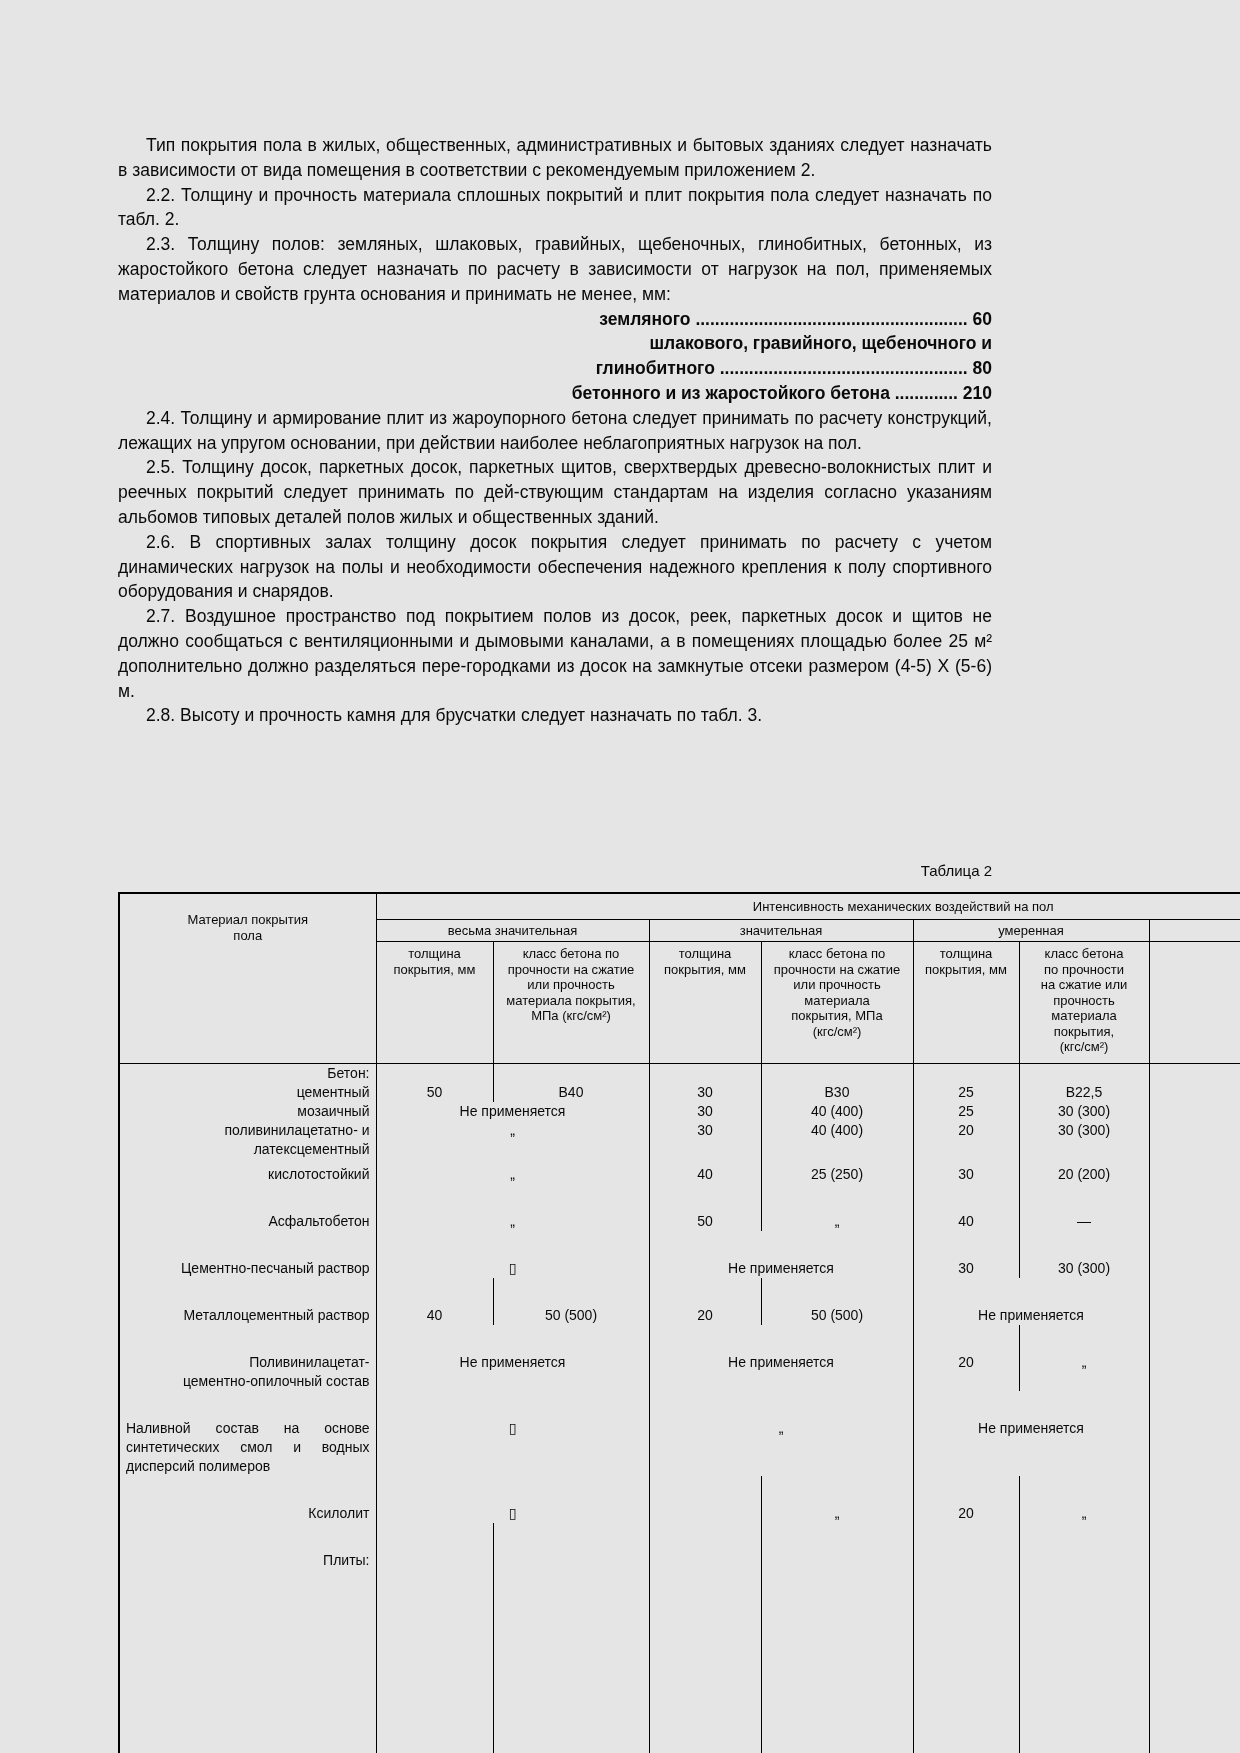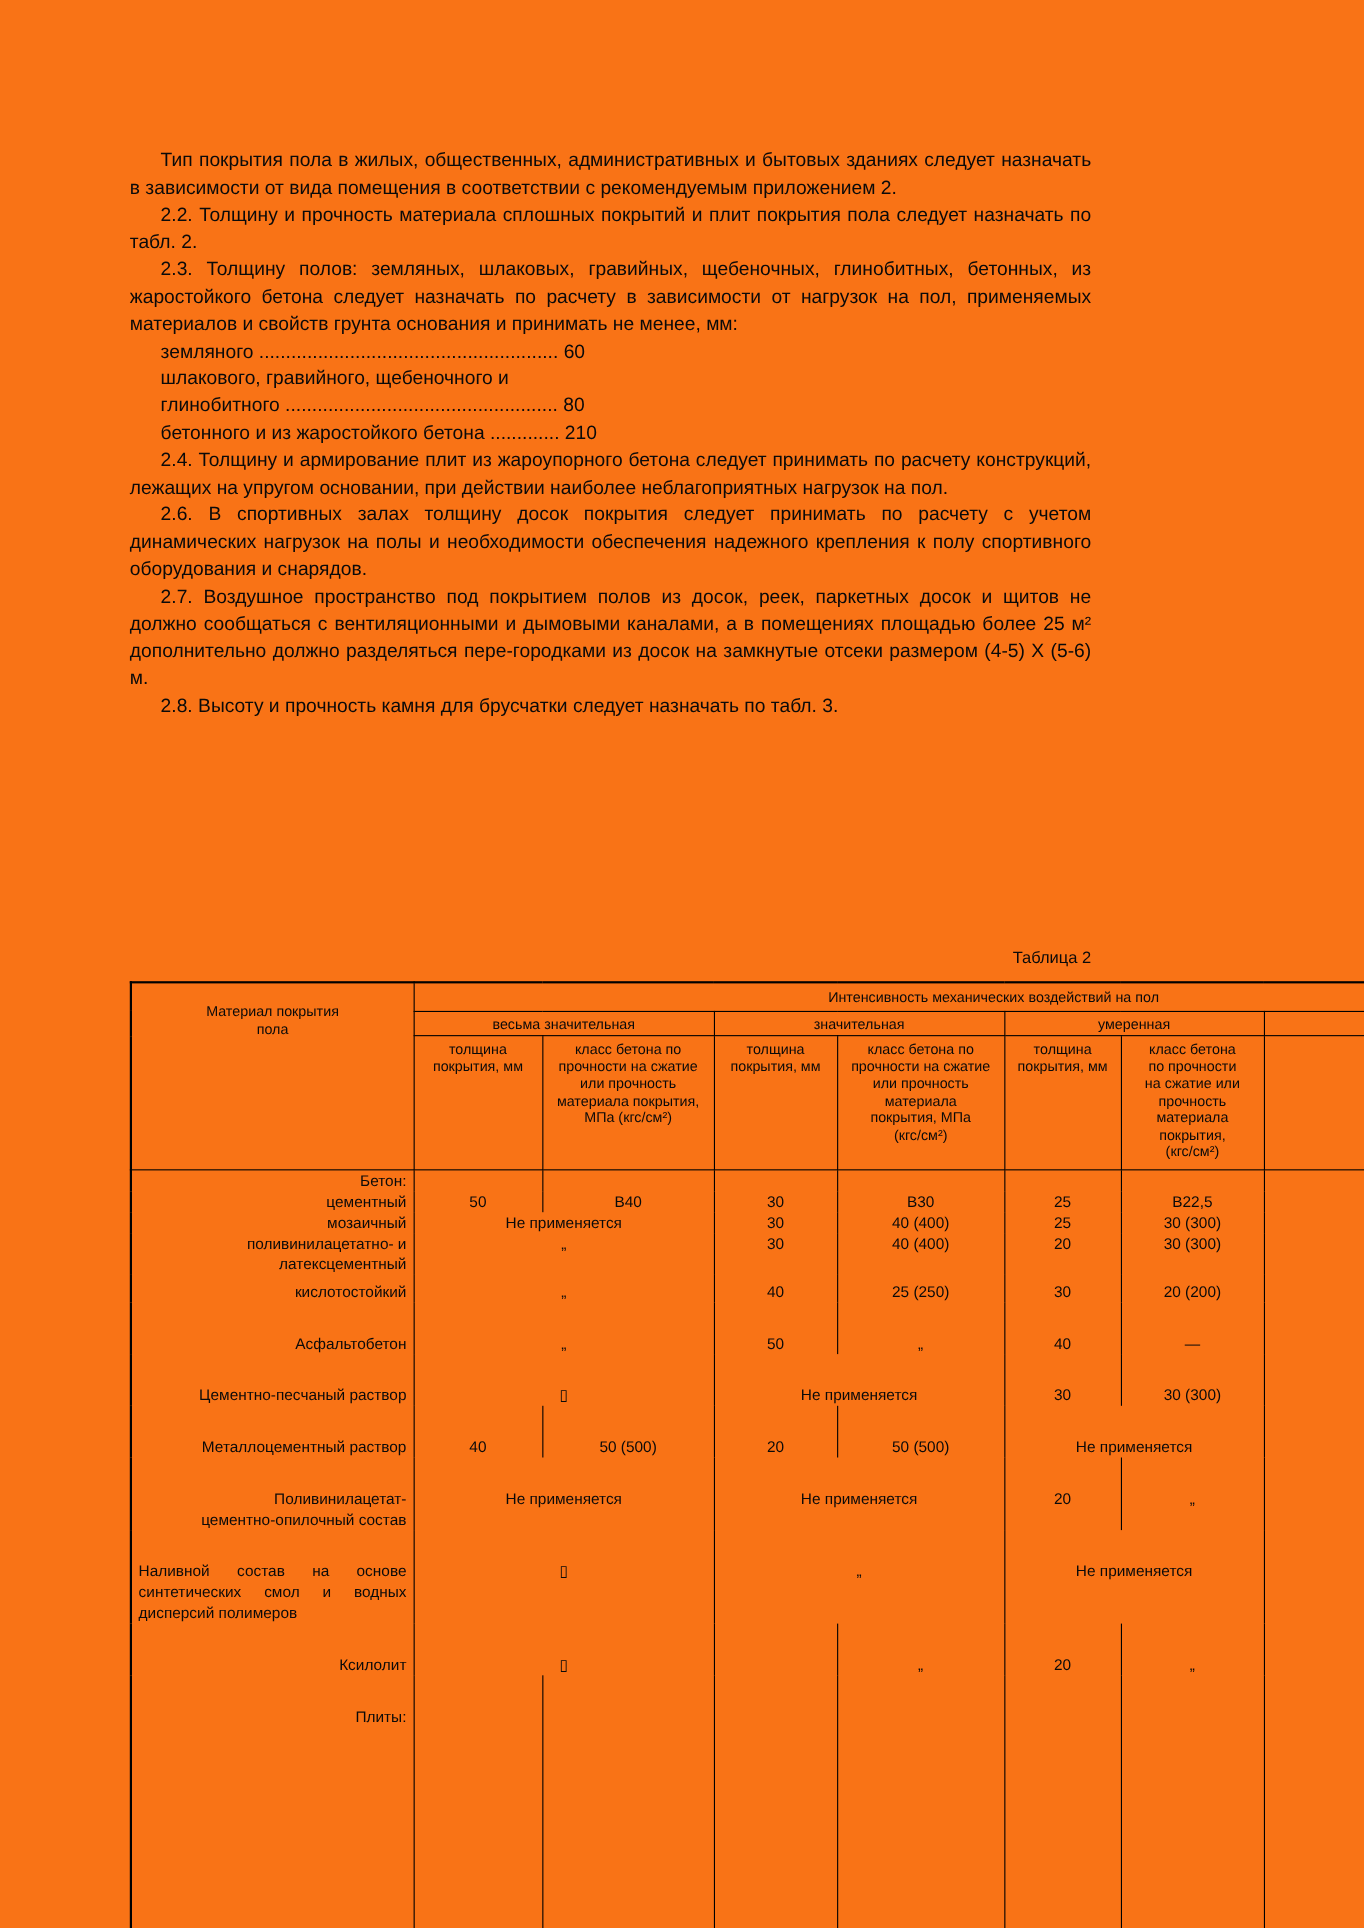--- a/index.html
+++ b/index.html
@@ -3,29 +3,29 @@
 <meta charset="utf-8">
 <title>Document</title>
 <style>
   * { margin:0; padding:0; box-sizing:border-box; }
   html,body { background:#ffffff; }
   body {
     width:1240px; height:1753px; overflow:hidden;
     font-family:"Liberation Sans","DejaVu Sans",sans-serif;
     color:#0a0a0a;
   }
-  .page { position:relative; width:1240px; height:1753px; overflow:hidden; background:#f97316; }
+  .page { position:relative; width:1240px; height:1753px; overflow:hidden; background:#e5e5e5; }
 
   
   .text-col {
     position:absolute; left:118px; top:133px; width:874px;
     font-size:17.5px; line-height:24.8px; text-align:justify;
   }
   .para { text-indent:28px; }
-  .list { padding-left:28px; text-align:left; }
+  .list { padding-left:28px; text-align:right;font-weight:bold; }
   .list-line { white-space:pre; }
 
   
   .table-zone { position:absolute; left:118px; top:862px; width:1312px; }
   .caption { width:874px; text-align:right; font-size:15px; line-height:18px; }
 
   table.main {
     border-collapse:collapse; table-layout:fixed; width:1312px;
     margin-top:12px; border:2px solid #000;
   }
@@ -60,20 +60,21 @@
       <p class="para">Тип покрытия пола в жилых, общественных, административных и бытовых зданиях следует назначать в зависимости от вида помещения в соответствии с рекомендуемым приложением 2.</p>
       <p class="para">2.2. Толщину и прочность материала сплошных покрытий и плит покрытия пола следует назначать по табл. 2.</p>
       <p class="para">2.3. Толщину полов: земляных, шлаковых, гравийных, щебеночных, глинобитных, бетонных, из жаростойкого бетона следует назначать по расчету в зависимости от нагрузок на пол, применяемых материалов и свойств грунта основания и принимать не менее, мм:</p>
       <div class="list">
         <div class="list-line">земляного ........................................................ 60</div>
         <div class="list-line">шлакового, гравийного, щебеночного и</div>
         <div class="list-line">глинобитного ................................................... 80</div>
         <div class="list-line">бетонного и из жаростойкого бетона ............. 210</div>
       </div>
       <p class="para">2.4. Толщину и армирование плит из жароупорного бетона следует принимать по расчету конструкций, лежащих на упругом основании, при действии наиболее неблагоприятных нагрузок на пол.</p>
+      <p class="para">2.5. Толщину досок, паркетных досок, паркетных щитов, сверхтвердых древесно-волокнистых плит и реечных покрытий следует принимать по дей-ствующим стандартам на изделия согласно указаниям альбомов типовых деталей полов жилых и общественных зданий.</p>
       <p class="para">2.6. В спортивных залах толщину досок покрытия следует принимать по расчету с учетом динамических нагрузок на полы и необходимости обеспечения надежного крепления к полу спортивного оборудования и снарядов.</p>
       <p class="para">2.7. Воздушное пространство под покрытием полов из досок, реек, паркетных досок и щитов не должно сообщаться с вентиляционными и дымовыми каналами, а в помещениях площадью более 25 м² дополнительно должно разделяться пере-городками из досок на замкнутые отсеки размером (4-5) Х (5-6) м.</p>
       <p class="para">2.8. Высоту и прочность камня для брусчатки следует назначать по табл. 3.</p>
     </div>
 
   <div class="table-zone">
     <div class="caption">Таблица 2</div>
 
     <table class="main">
       <colgroup>

